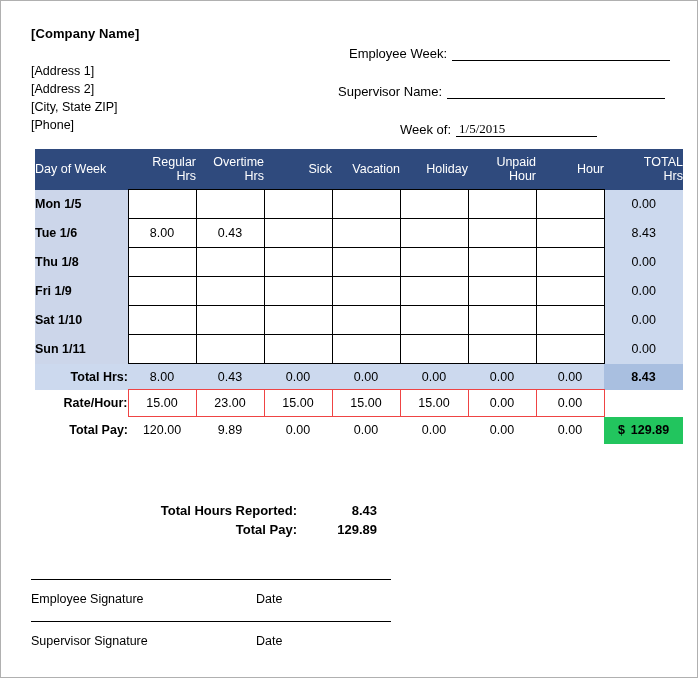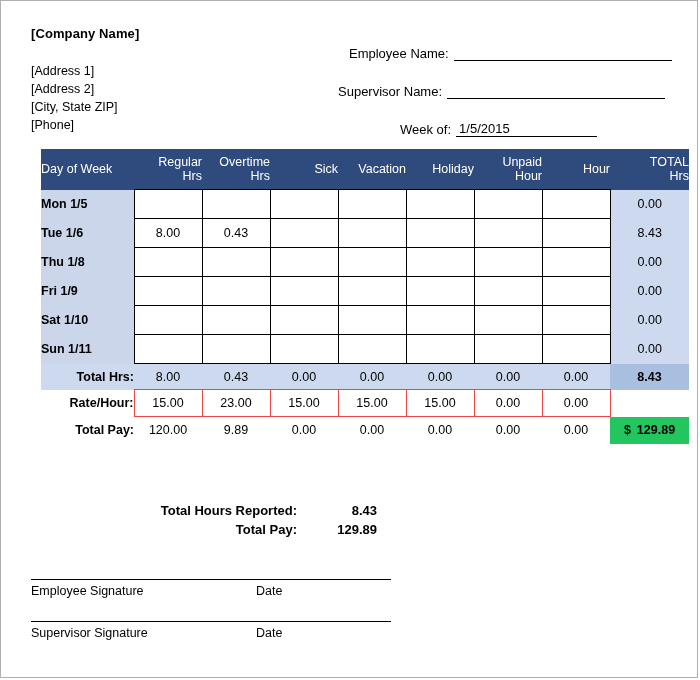--- a/index.html
+++ b/index.html
@@ -53,39 +53,40 @@
     white-space: nowrap;
     padding-right: 5px;
     line-height: 15px;
   }
   .field-line {
     border-bottom: 1.6px solid #000;
     height: 15px;
     box-sizing: border-box;
     display: flex;
     align-items: center;
+    font-family: Liberation Serif, serif;
   }
   .field-value {
     font-size: 13px;
     line-height: 14px;
     padding-left: 3px;
     white-space: nowrap;
   }
 
   #row-employee { left: 348px; top: 43px; }
   #row-employee .field-line { width: 218px; }
   #row-supervisor { left: 337px; top: 81px; }
   #row-supervisor .field-line { width: 218px; }
   #row-weekof { left: 399px; top: 119px; }
   #row-weekof .field-line { width: 141px; }
 
   
   #timesheet {
     position: absolute;
-    left: 40px;
+    left: 34px;
     top: 148px;
     width: 648px;
     border-collapse: collapse;
     table-layout: fixed;
   }
   #timesheet th, #timesheet td {
     padding: 0;
     margin: 0;
   }
   thead th {
@@ -204,21 +205,21 @@
   #sig-employee { top: 578px; }
   #sig-supervisor { top: 620px; }
   .sig-line {
     border-top: 1.6px solid #000;
     width: 360px;
     height: 0;
   }
   .sig-labels {
     position: relative;
     height: 18px;
-    margin-top: 4px;
+    margin-top: 12px;
   }
   .sig-name {
     position: absolute;
     left: 0;
     font-size: 12.5px;
   }
   .sig-date {
     position: absolute;
     left: 225px;
     font-size: 12.5px;
@@ -229,21 +230,21 @@
 
 <div id="page">
 
   <div class="company-name">[Company Name]</div>
   <div class="addr addr1">[Address 1]</div>
   <div class="addr addr2">[Address 2]</div>
   <div class="addr addr3">[City, State  ZIP]</div>
   <div class="addr addr4">[Phone]</div>
 
   <div class="field-row" id="row-employee">
-    <span class="field-label">Employee Name:</span>
+    <span class="field-label">Employee Week:</span>
     <span class="field-line">
       <span class="field-value"></span>
     </span>
   </div>
 
   <div class="field-row" id="row-supervisor">
     <span class="field-label">Supervisor Name:</span>
     <span class="field-line">
       <span class="field-value"></span>
     </span>

